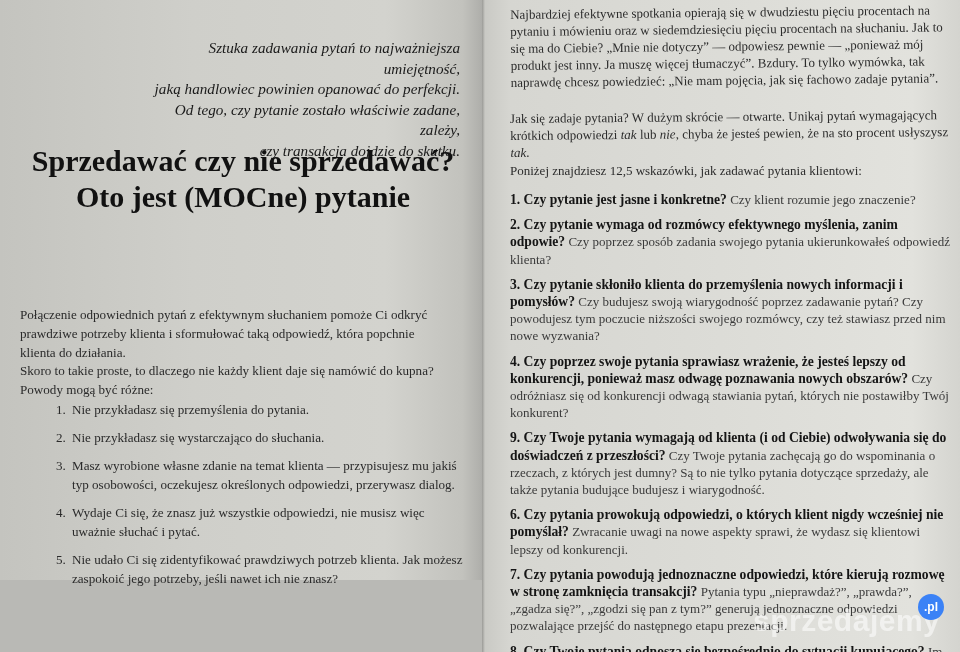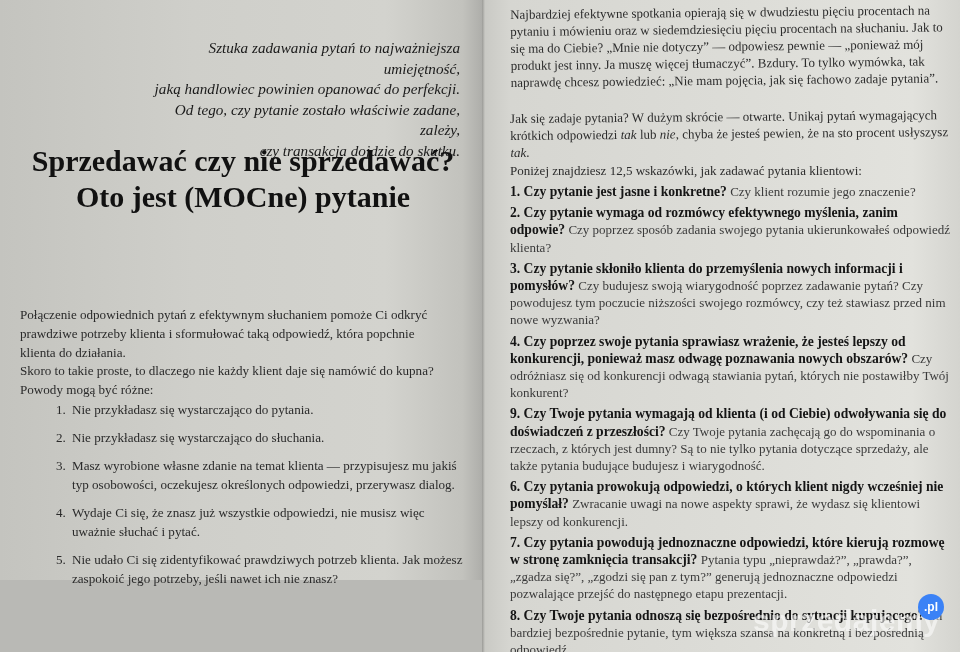--- a/index.html
+++ b/index.html
@@ -43,21 +43,21 @@
   .reasons li { margin-bottom: 9px; display: flex; }
   .reasons .num { width: 16px; flex: none; }
   .reasons .txt { flex: 1; }
 
   .rp { position: absolute; left: 510px; width: 440px; font-size: 13px; line-height: 17px; color: #2c2c2c; }
   .rp i { }
   .r1 { top: 6px; transform: rotate(-0.6deg); transform-origin: left top; }
   .r2 { top: 110px; transform: rotate(-0.5deg); transform-origin: left top; }
   .r3 { top: 162px; }
   .tips { position: absolute; left: 510px; top: 183px; width: 440px; list-style: none; }
-  .tips li { margin-bottom: 4px; font-size: 13px; line-height: 17.2px; color: #3a3a3a; }
+  .tips li { margin-bottom: 4px; font-size: 13px; line-height: 17.2px; color: #3a3a3a; margin-top: 8px; }
   .tips .q { font-weight: bold; font-size: 13.6px; color: #151515; }
   .watermark {
     position: absolute; left: 753px; top: 604px;
     font-family: "Liberation Sans", "DejaVu Sans", sans-serif;
     font-size: 30px; font-weight: bold; letter-spacing: 0.5px;
     color: rgba(255,255,255,0.55);
   }
   .wm-badge {
     position: absolute; left: 918px; top: 594px; width: 26px; height: 26px;
     border-radius: 50%; background: #3b82f6; color: #fff;
@@ -81,21 +81,21 @@
       <span>Sprzedawać czy nie sprzedawać?</span>
       <span>Oto jest (MOCne) pytanie</span>
     </h1>
 
     <p class="lp p2">Połączenie odpowiednich pytań z efektywnym słuchaniem pomoże Ci odkryć prawdziwe potrzeby klienta i sformułować taką odpowiedź, która popchnie klienta do działania.</p>
     <p class="lp p3">Skoro to takie proste, to dlaczego nie każdy klient daje się namówić do kupna? Powody mogą być różne:</p>
 
     <ol class="reasons">
       <li>
           <span class="num">1.</span>
-          <span class="txt">Nie przykładasz się wystarczająco do pytania.</span>
+          <span class="txt">Nie przykładasz się przemyślenia do pytania.</span>
         </li>
       <li>
           <span class="num">2.</span>
           <span class="txt">Nie przykładasz się wystarczająco do słuchania.</span>
         </li>
       <li>
           <span class="num">3.</span>
           <span class="txt">Masz wyrobione własne zdanie na temat klienta — przypisujesz mu jakiś typ osobowości, oczekujesz określonych odpowiedzi, przerywasz dialog.</span>
         </li>
       <li>

